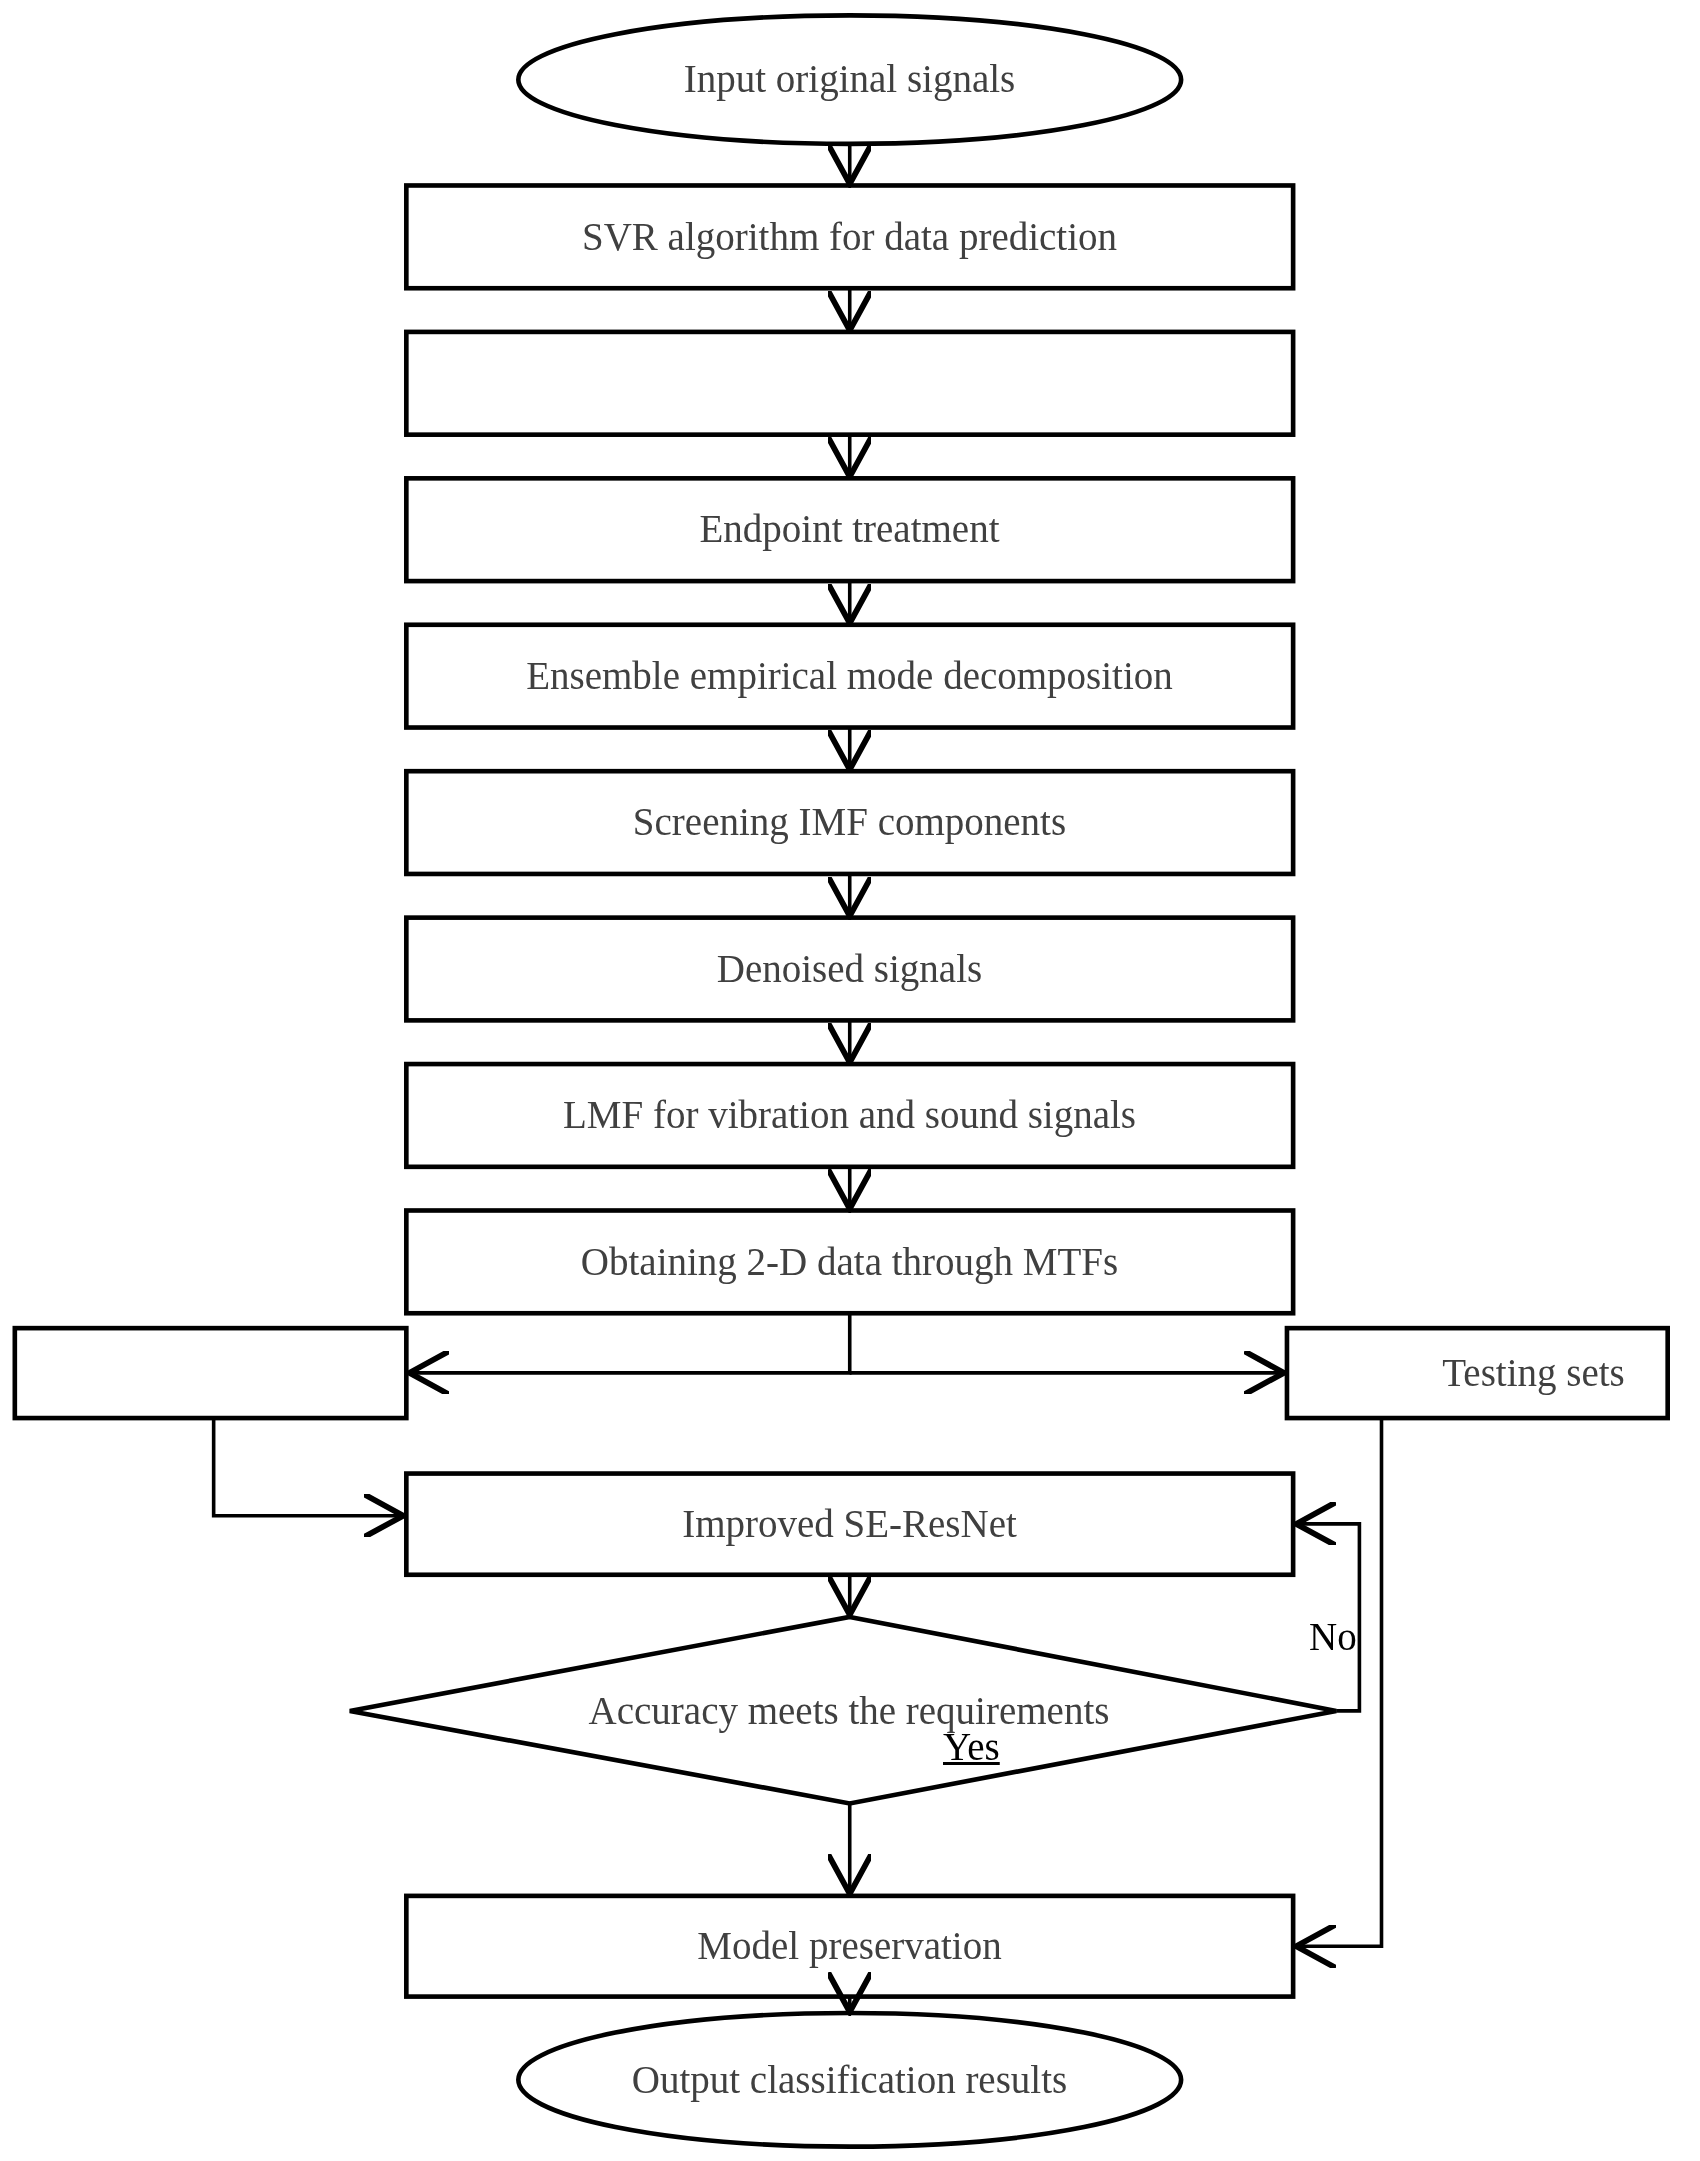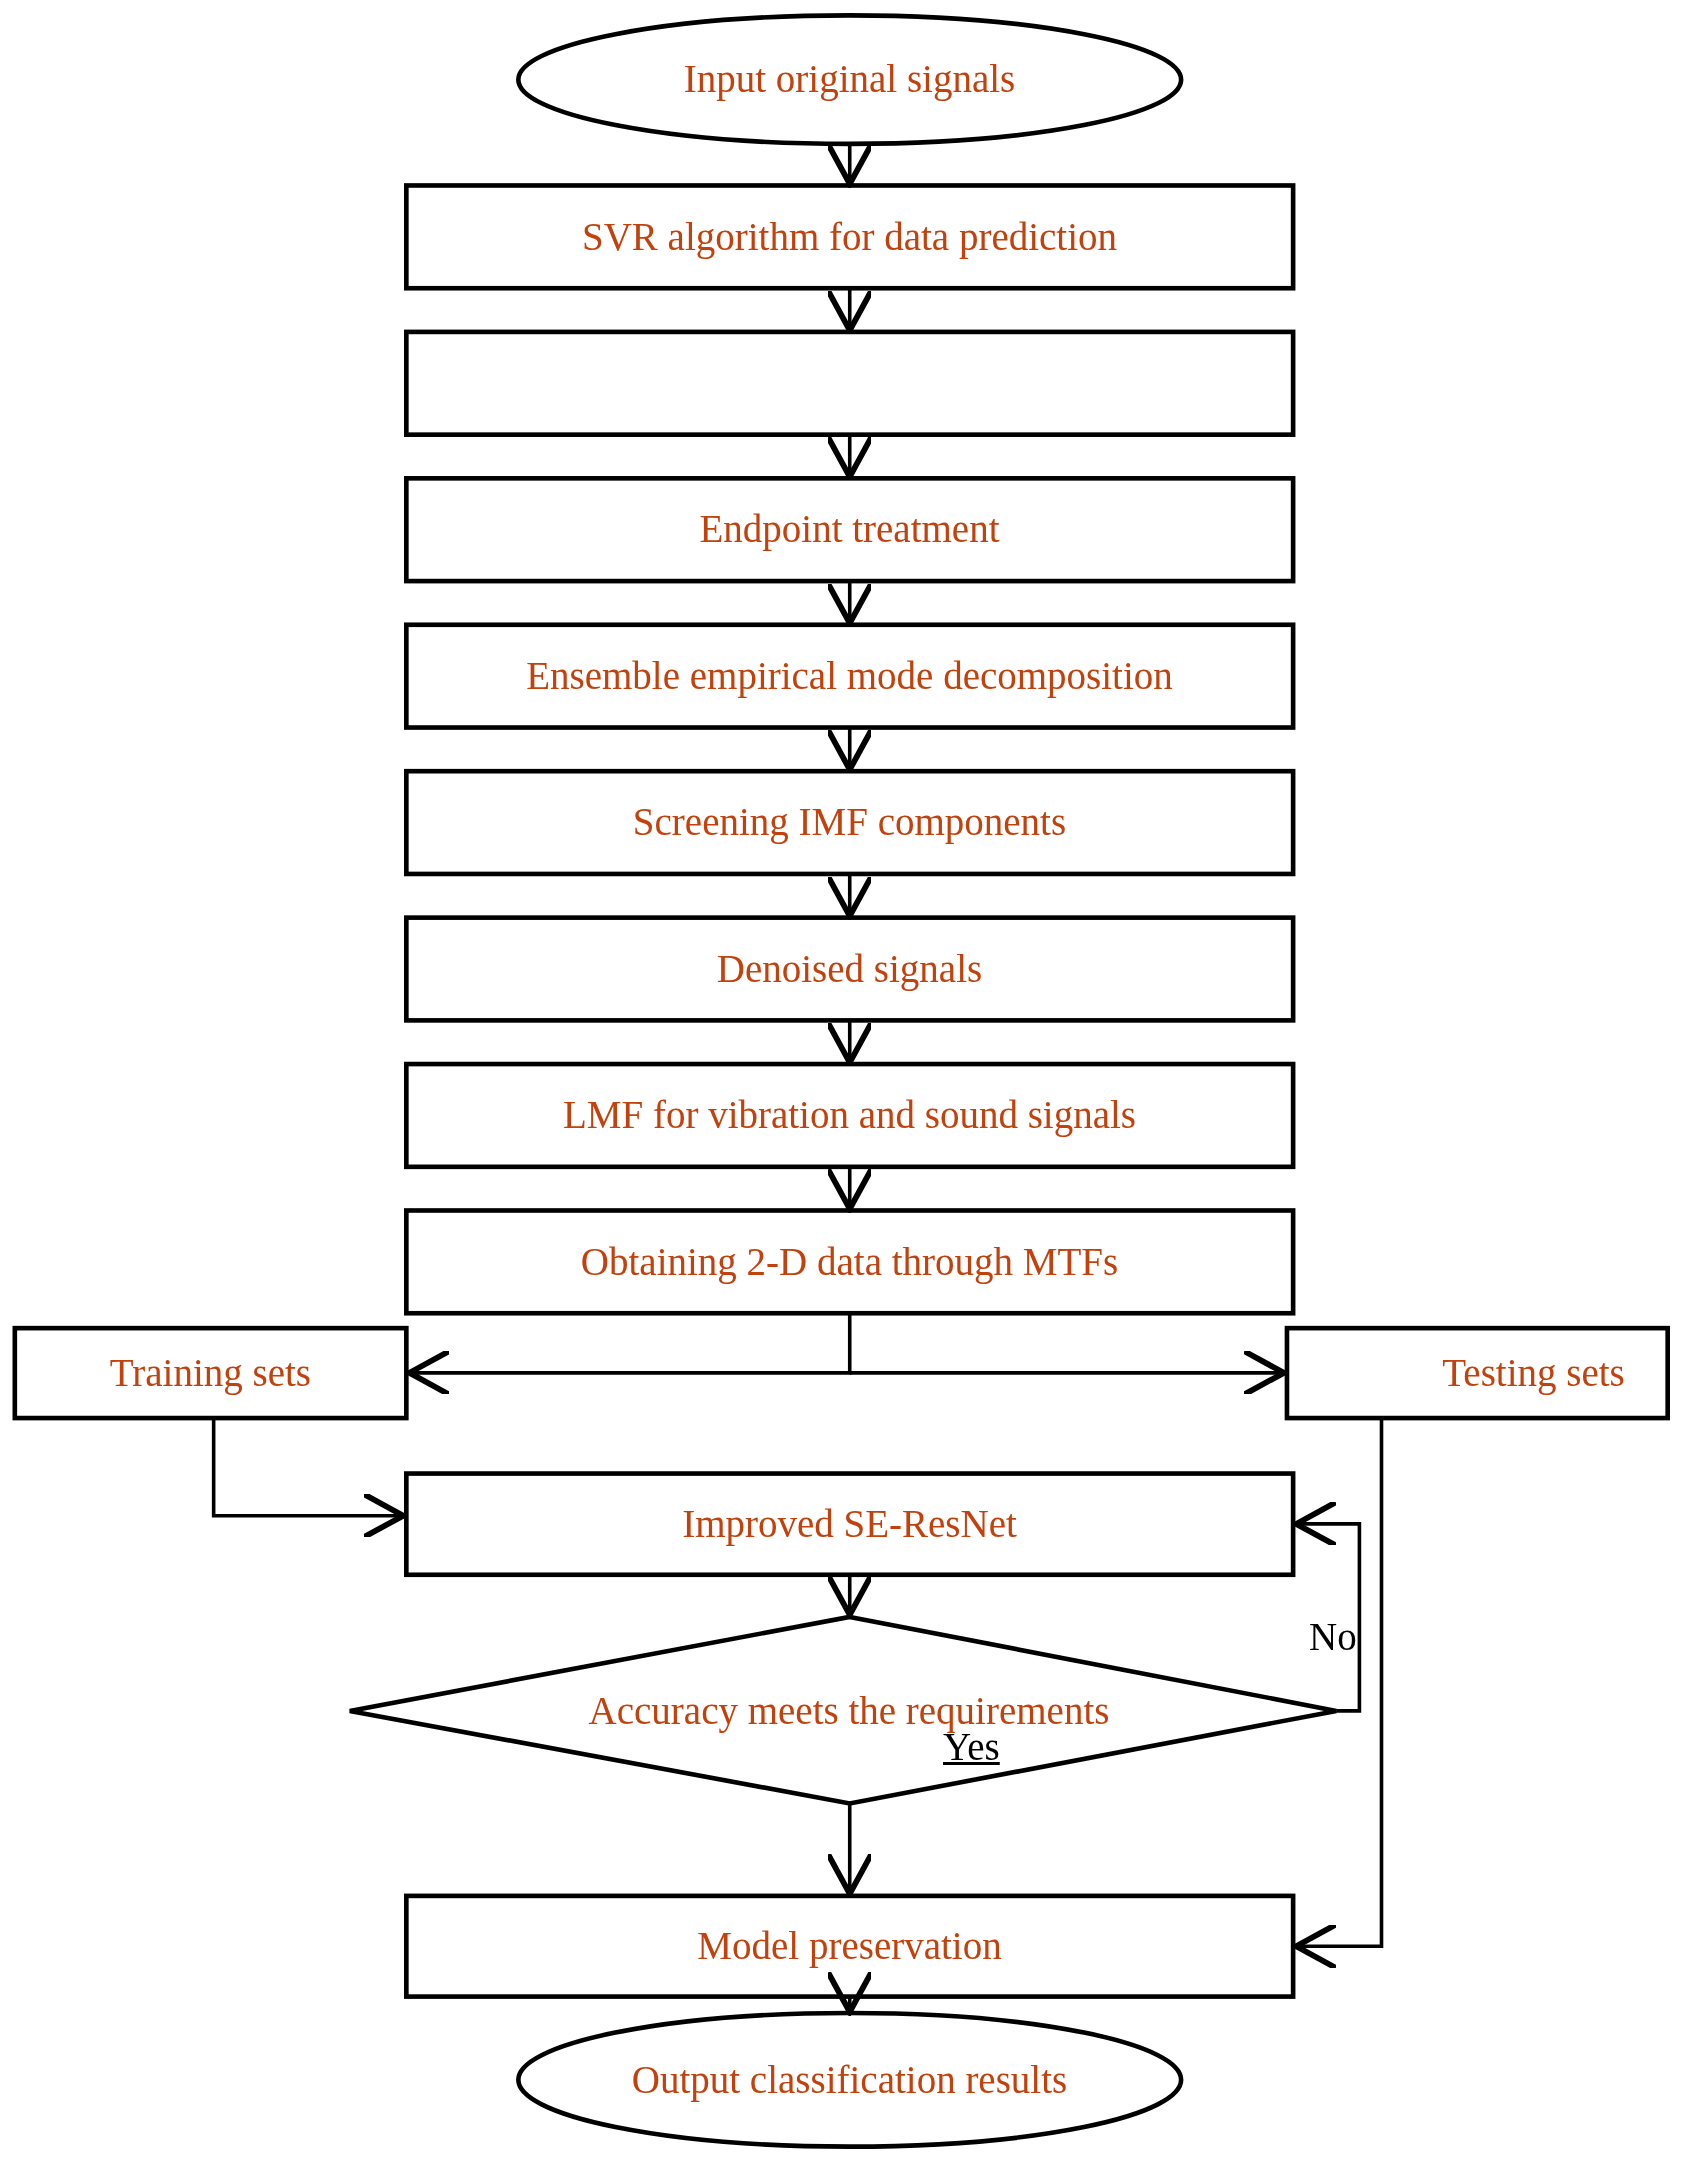--- a/index.html
+++ b/index.html
@@ -24,21 +24,21 @@
   }
   .node-label{
     position:absolute;
     display:flex;
     align-items:center;
     justify-content:center;
     text-align:center;
     font-family:"Liberation Serif","DejaVu Serif",serif;
     font-size:39px;
     line-height:1.05;
-    color:#c2410c;
+    color:#404040;
     letter-spacing:0px;
     white-space:nowrap;
     pointer-events:none;
   }
   .edge-label{
     position:absolute;
     font-family:"Liberation Serif","DejaVu Serif",serif;
     font-size:39px;
     color:#000;
     white-space:nowrap;
@@ -116,21 +116,20 @@
   <div class="node-label" style="left: 406px; top: 625px; width: 887px; height: 103px; font-size: 39px;">Ensemble empirical mode decomposition</div>
 
   <div class="node-label" style="left: 406px; top: 918px; width: 887px; height: 103px; font-size: 39px;">Denoised signals</div>
 
   <div class="node-label" style="left: 406px; top: 771px; width: 887px; height: 103px; font-size: 39px;">Screening IMF components</div>
 
   <div class="node-label" style="left: 406px; top: 1064px; width: 887px; height: 103px; font-size: 39px; font-family: Liberation Serif, serif;">LMF for vibration and sound signals</div>
 
   <div class="node-label" style="left: 406px; top: 1211px; width: 887px; height: 103px; font-size: 39px;">Obtaining 2-D data through MTFs</div>
 
-  <div class="node-label" style="left: 14.4px; top: 1328px; width: 392px; height: 90px; font-size: 39px;">Training sets</div>
 
   <div class="node-label" style="left: 1343px; top: 1328px; width: 381px; height: 90px; font-size: 39px;">Testing sets</div>
 
   <div class="node-label" style="left: 406px; top: 1474px; width: 887px; height: 101px; font-size: 39px;">Improved SE-ResNet</div>
 
   <div class="node-label" style="left: 361px; top: 1668px; width: 976px; height: 87px; font-size: 39px;">Accuracy meets the requirements</div>
 
   <div class="node-label" style="left: 406px; top: 1896px; width: 887px; height: 101px; font-size: 39px;">Model preservation</div>
 
   <div class="node-label" style="left: 518px; top: 2016px; width: 663px; height: 128px; font-size: 39px;">Output classification results</div>

